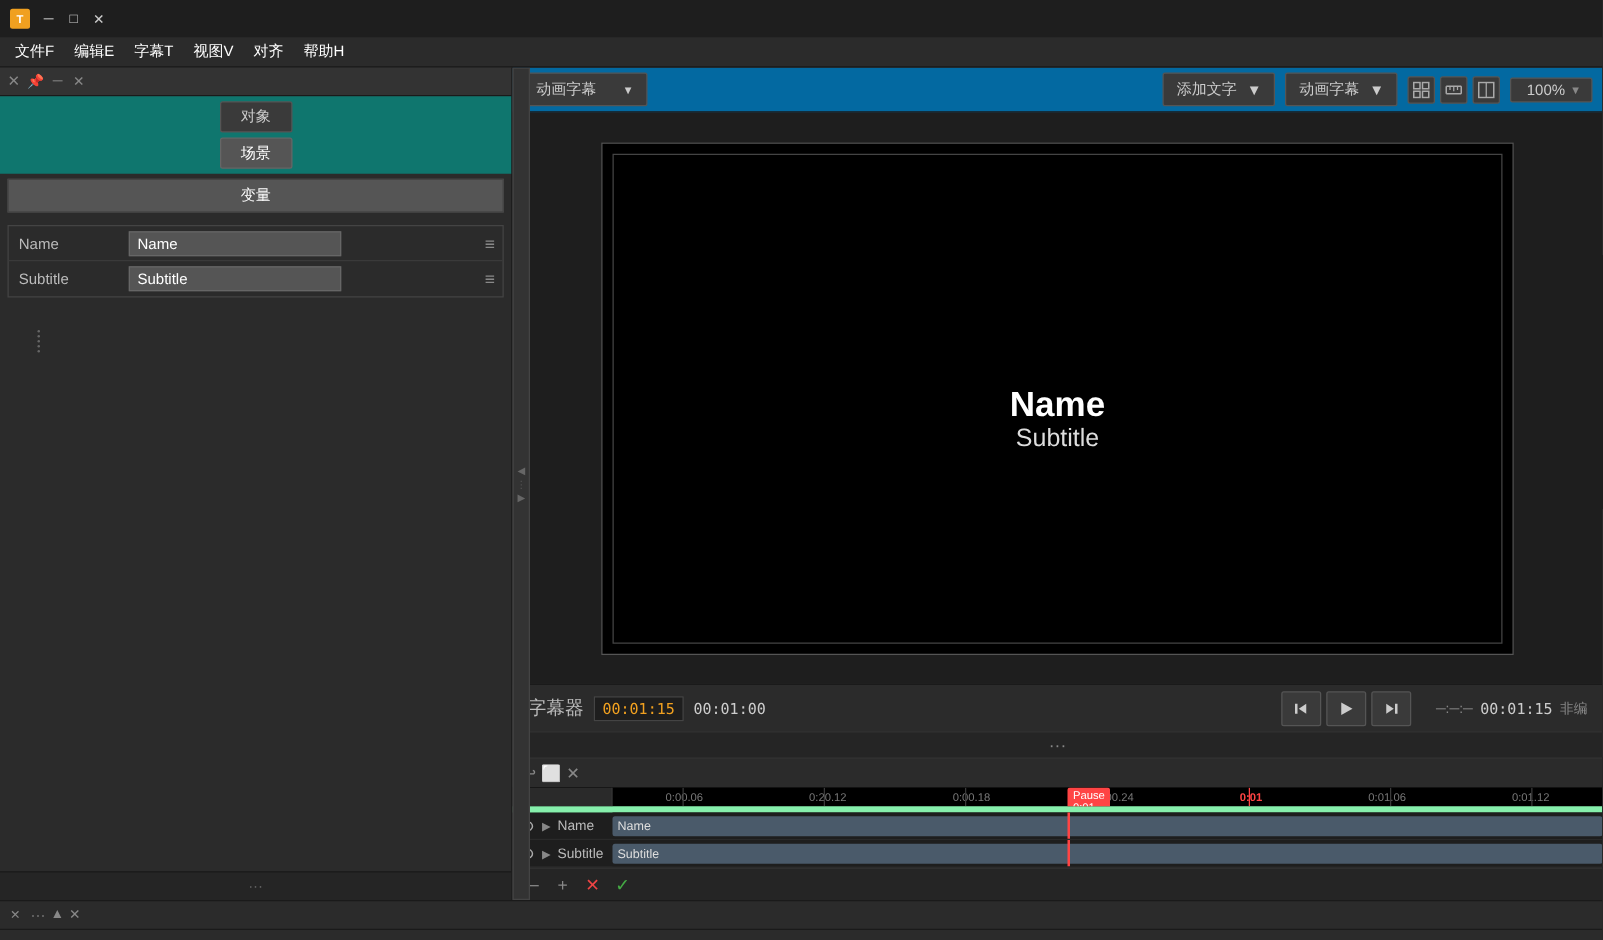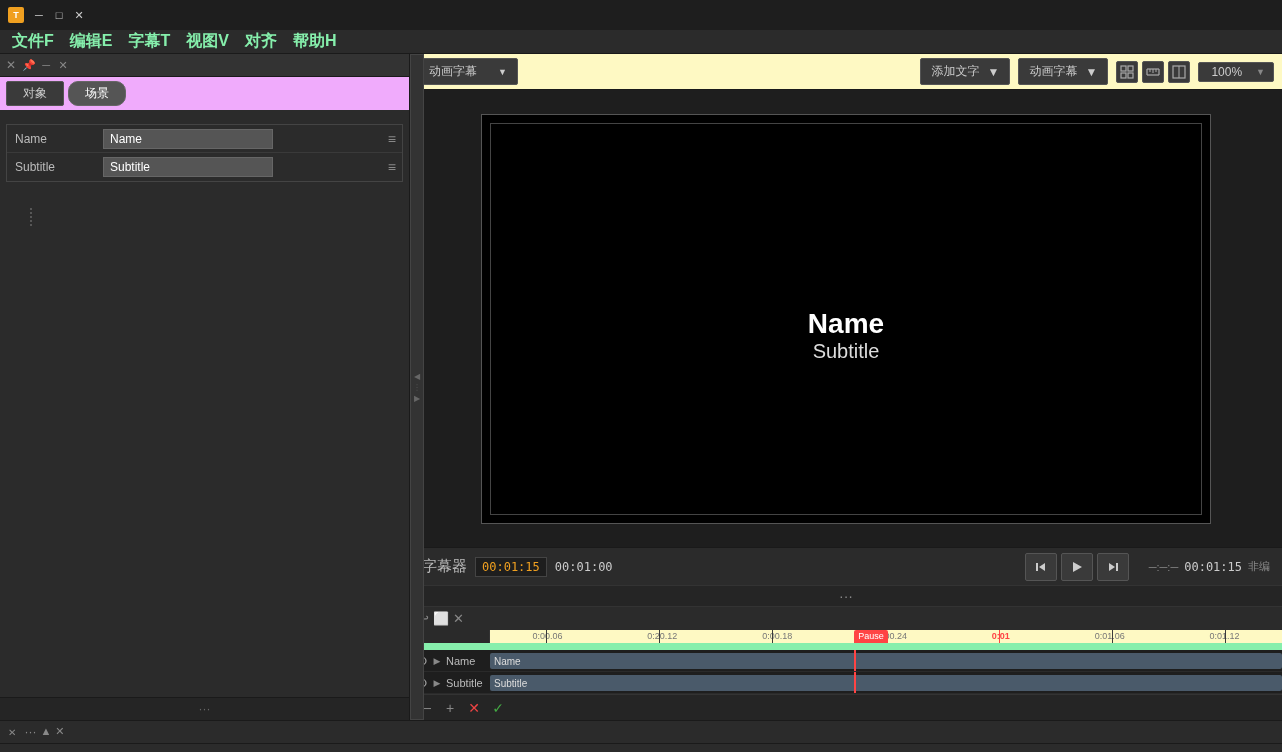--- a/index.html
+++ b/index.html
@@ -52,23 +52,22 @@
       height: 24px;
       display: flex;
       align-items: center;
       padding: 0 4px;
       border-bottom: 1px solid #1a1a1a;
       flex-shrink: 0;
     }
     #menubar .menu-item {
       padding: 2px 8px;
       cursor: pointer;
-      color: #86efac;
-      font-size: 16px;
-      font-weight: bold;
+      color: #ffffff;
+      font-size: 12px;
     }
 
     
     #left-panel {
       width: 410px;
       background: #2b2b2b;
       border-right: 1px solid #1a1a1a;
       display: flex;
       flex-direction: column;
       flex-shrink: 0;
@@ -96,36 +95,36 @@
       display: flex; align-items: center; justify-content: center;
       color: #888; font-size: 11px; cursor: pointer;
     }
 
     
     .tabs-row {
       display: flex;
       align-items: center;
       padding: 4px 6px;
       gap: 4px;
-      background: #f0abfc;
+      background: #0f766e;
+      flex-direction: column;
     }
     .tab-btn {
       padding: 3px 16px;
       background: #3a3a3a;
       border: 1px solid #555;
       color: #ccc;
       font-size: 12px;
       cursor: pointer;
       border-radius: 2px;
     }
     .tab-btn.active {
       background: #555;
       border-color: #666;
       color: #fff;
-      border-radius: 10px;
     }
 
     
     .subtabs-row {
       display: flex;
       margin: 4px 6px;
       gap: 0;
     }
     .subtab {
       flex: 1;
@@ -183,21 +182,21 @@
     
     #right-area {
       flex: 1;
       display: flex;
       flex-direction: column;
       overflow: hidden;
     }
 
     
     #top-toolbar {
-      background: #fef9c3;
+      background: #0369a1;
       height: 36px;
       display: flex;
       align-items: center;
       padding: 0 8px;
       gap: 8px;
       border-bottom: 1px solid #1a1a1a;
       flex-shrink: 0;
     }
 
     .dropdown-btn {
@@ -412,25 +411,25 @@
 
     .tl-icon {
       color: #888;
       font-size: 13px;
       cursor: pointer;
     }
 
     
     .timeline-ruler {
       height: 20px;
-      background: #fef9c3;
+      background: #000000;
       display: flex;
       align-items: center;
       position: relative;
-      border-bottom: 7px solid #86efac;
+      border-bottom: 5px solid #86efac;
       overflow: hidden;
     }
 
     .timeline-track {
       display: flex;
       align-items: center;
       height: 22px;
       border-bottom: 1px solid #2a2a2a;
     }
 
@@ -612,20 +611,21 @@
           <span class="header-icon">✕</span>
         </div>
       </div>
 
       <div class="tabs-row">
         <button class="tab-btn">对象</button>
         <button class="tab-btn active">场景</button>
       </div>
 
       <div class="subtabs-row">
+        <div class="subtab active">变量</div>
       </div>
 
       <div class="props-table">
         <div class="props-row">
           <div class="prop-label">Name</div>
           <div class="prop-value">
             <input class="prop-input" value="Name" style="">
           </div>
           <span class="prop-eq">≡</span>
         </div>
@@ -702,21 +702,21 @@
             </svg>
           </div>
           <div class="view-icon">
             <svg width="14" height="14" viewBox="0 0 14 14" fill="none">
               <rect x="1" y="1" width="12" height="12" stroke="#aaa" stroke-width="1.2" fill="none"></rect>
               <line x1="7" y1="1" x2="7" y2="13" stroke="#aaa" stroke-width="1"></line>
             </svg>
           </div>
         </div>
 
-        <div style="display:flex; align-items:center; gap:10px; background:#3a3a3a; border:1px solid #555; padding:2px 8px; border-radius:2px; cursor:pointer;">
+        <div style="display:flex; align-items:center; gap:0; background:#3a3a3a; border:1px solid #555; padding:2px 8px; border-radius:2px; cursor:pointer;">
           <span class="zoom-label">100%</span>
           <span style="font-size:9px; color:#888;">▼</span>
         </div>
       </div>
 
       <div id="preview-area">
         <div class="preview-canvas">
           <div class="canvas-border"></div>
 
 

